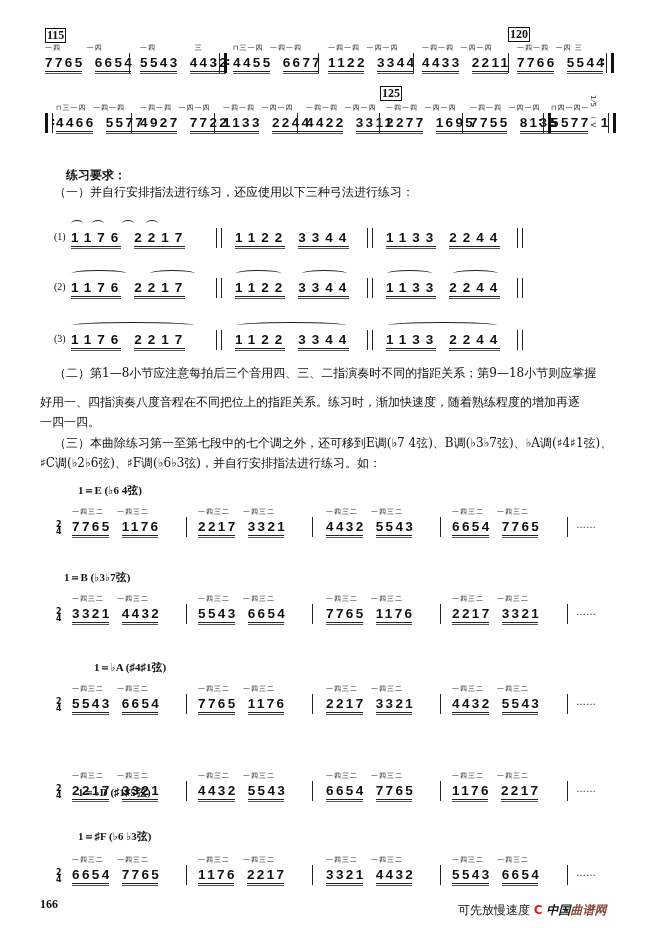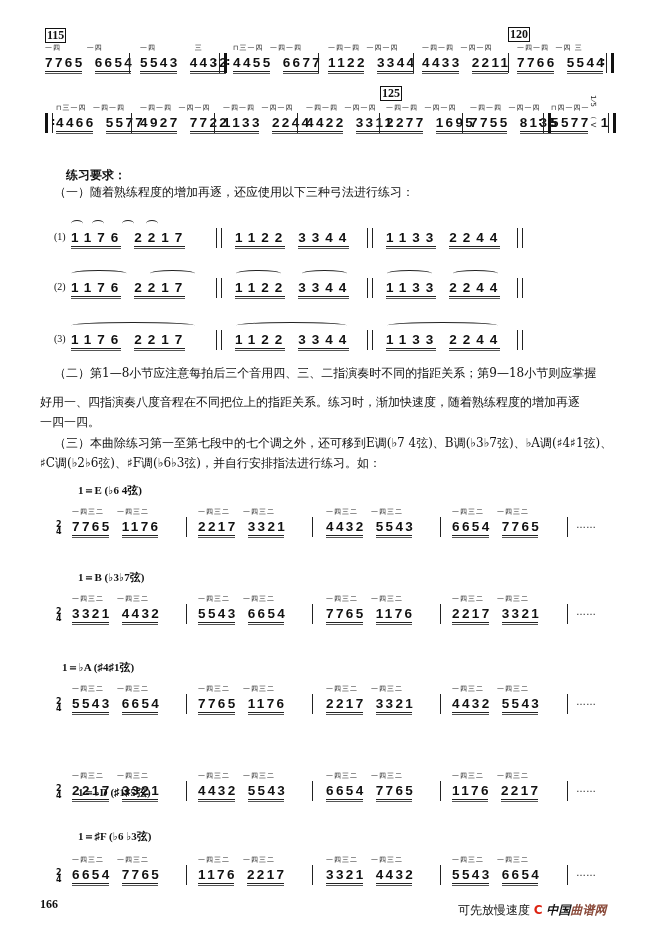--- a/index.html
+++ b/index.html
@@ -108,21 +108,21 @@
   <div class="dbar" style="left:543px;"></div>
   <div class="m" style="left:551px;">
     <div class="fing"><span>⊓四一四一</span></div>
     <div class="notes"><span class="grp">5577</span><span>1</span></div>
   </div>
   <div class="fing" style="left:588px;top:-8px;writing-mode:vertical-rl;font-size:7px;">1⁄5 ⌒ V</div>
   <div class="dbar" style="left:608px;"></div>
 </div>
 
 <div class="text heading" style="left:66px;top:166px;">练习要求：</div>
-<div class="text" style="left:54px;top:183px;">（一）随着熟练程度的增加再逐，还应使用以下三种弓法进行练习：</div>
+<div class="text" style="left:54px;top:183px;">（一）并自行安排指法进行练习，还应使用以下三种弓法进行练习：</div>
 
 <div class="staff" style="top:218px;">
   <div class="ex-label" style="left:54px;top:13px;">(1)</div>
   <div class="arc" style="left:71px;top:2px;width:12px;"></div>
   <div class="arc" style="left:92px;top:2px;width:12px;"></div>
   <div class="arc" style="left:122px;top:2px;width:12px;"></div>
   <div class="arc" style="left:146px;top:2px;width:12px;"></div>
   <div class="notes" style="left:71px;letter-spacing:6px;"><span class="grp">1176</span><span class="grp">2217</span></div>
   <div class="dbl-thin" style="left:216px;"></div>
   <div class="notes" style="left:235px;letter-spacing:6px;"><span class="grp">1122</span><span class="grp">3344</span></div>
@@ -188,21 +188,21 @@
     </div>
   <div class="bar" style="left:440px;"></div>
   <div class="m" style="left:452px;">
       <div class="fing"><span>一四三二</span>&nbsp;&nbsp;&nbsp;&nbsp;<span>一四三二</span></div>
       <div class="notes"><span class="grp">6654</span><span class="grp">7765</span></div>
     </div>
   <div class="bar" style="left:567px;"></div>
   <div class="notes" style="left:576px;font-weight:normal;font-size:10px;letter-spacing:0;">……</div>
 </div>
 
-<div class="key" style="left:78px;top:570px;">1＝B (♭3♭7弦)</div>
+<div class="key" style="left:64px;top:570px;">1＝B (♭3♭7弦)</div>
 <div class="staff" style="top:594px;">
   <div class="timesig" style="left:56px;top:14px;">
       <div>2</div>
       <div>4</div>
     </div>
   <div class="m" style="left:72px;">
       <div class="fing"><span>一四三二</span>&nbsp;&nbsp;&nbsp;&nbsp;<span>一四三二</span></div>
       <div class="notes"><span class="grp">3321</span><span class="grp">4432</span></div>
     </div>
   <div class="bar" style="left:186px;"></div>
@@ -217,21 +217,21 @@
     </div>
   <div class="bar" style="left:440px;"></div>
   <div class="m" style="left:452px;">
       <div class="fing"><span>一四三二</span>&nbsp;&nbsp;&nbsp;&nbsp;<span>一四三二</span></div>
       <div class="notes"><span class="grp">2217</span><span class="grp">3321</span></div>
     </div>
   <div class="bar" style="left:567px;"></div>
   <div class="notes" style="left:576px;font-weight:normal;font-size:10px;letter-spacing:0;">……</div>
 </div>
 
-<div class="key" style="left:62px;top:660px;">1＝♭A (♯4♯1弦)</div>
+<div class="key" style="left:94px;top:660px;">1＝♭A (♯4♯1弦)</div>
 <div class="staff" style="top:684px;">
   <div class="timesig" style="left:56px;top:14px;">
       <div>2</div>
       <div>4</div>
     </div>
   <div class="m" style="left:72px;">
       <div class="fing"><span>一四三二</span>&nbsp;&nbsp;&nbsp;&nbsp;<span>一四三二</span></div>
       <div class="notes"><span class="grp">5543</span><span class="grp">6654</span></div>
     </div>
   <div class="bar" style="left:186px;"></div>

